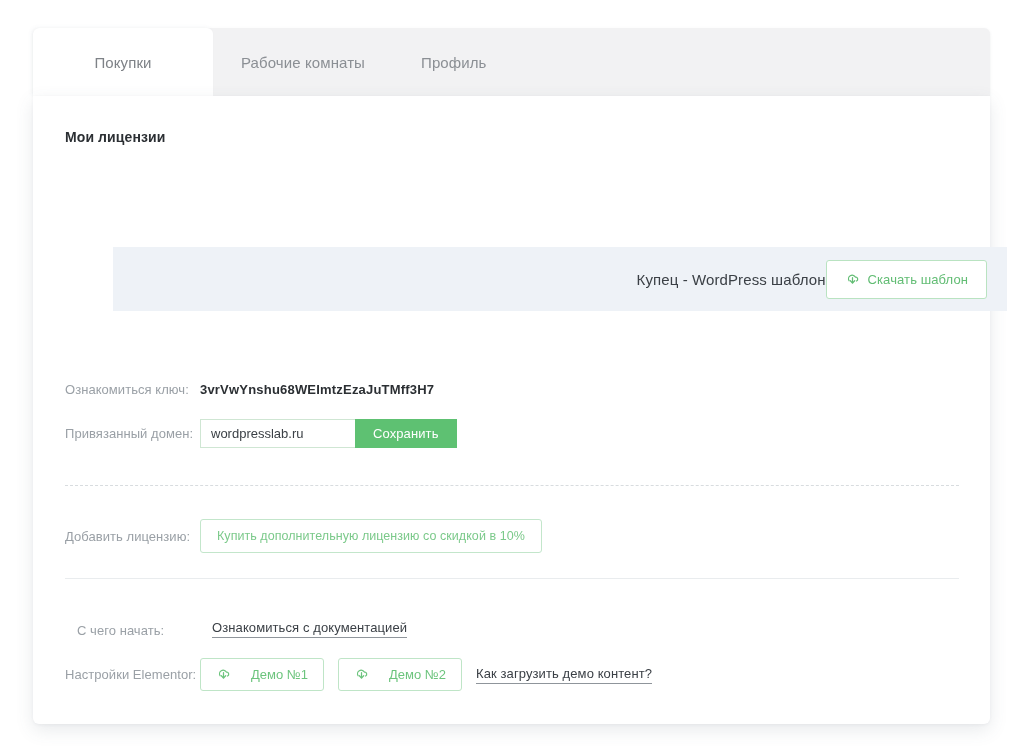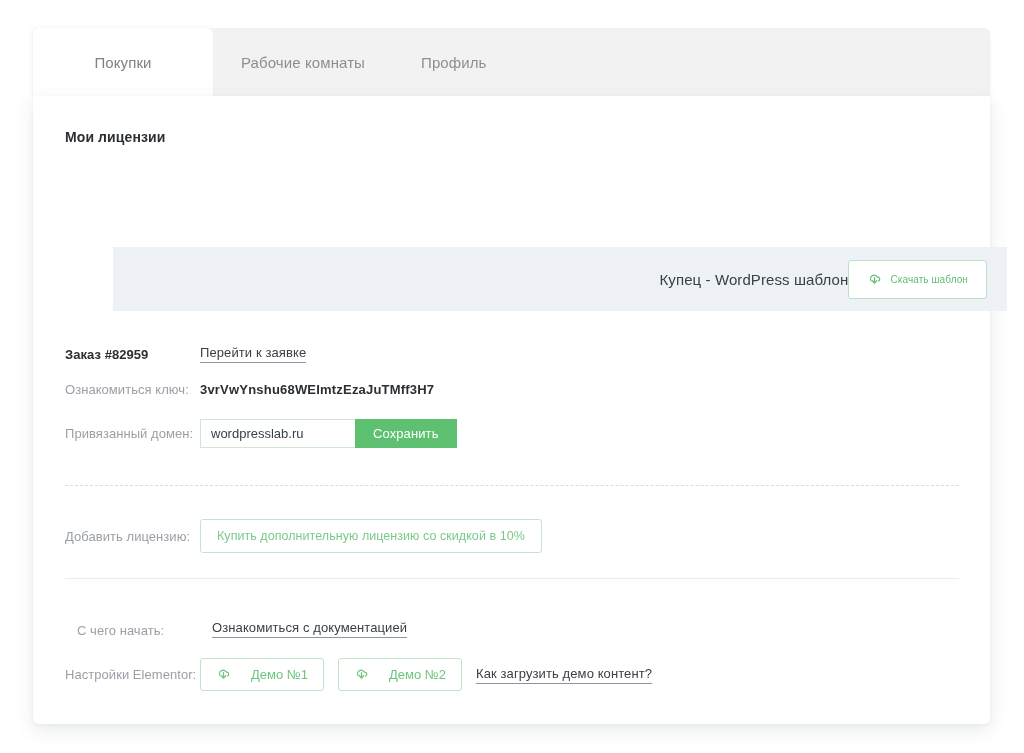--- a/index.html
+++ b/index.html
@@ -119,21 +119,21 @@
   }
 
   
   .btn-outline-green {
     display: inline-flex;
     align-items: center;
     gap: 8px;
     background: #ffffff;
     border: 1px solid #b9e3c1;
     color: #62bd74;
-    font-size: 10px;
+    font-size: 13px;
     border-radius: 3px;
     padding: 11px 18px;
     cursor: pointer;
     white-space: nowrap;
     letter-spacing: 0.1px;
   }
   .btn-outline-green .ico {
     display: inline-flex;
     width: 15px;
     height: 15px;
@@ -293,24 +293,20 @@
         <svg viewBox="0 0 24 24" width="15" height="15" fill="none" stroke="#62bd74" stroke-width="2" stroke-linecap="round" stroke-linejoin="round">
           <path d="M18.5 14.5A3.5 3.5 0 0 0 17.5 8h-1A5.5 5.5 0 1 0 6.5 14"></path>
           <polyline points="8.5 14 12 17.5 15.5 14"></polyline>
           <line x1="12" y1="9" x2="12" y2="17.5"></line>
         </svg>
       </span>
       <span>Скачать шаблон</span>
     </button>
   </div>
 
-  <div class="row row-order">
-    <span class="row-label strong">Заказ #82959</span>
-    <a class="link-underline">Перейти к заявке</a>
-  </div>
 
   <div class="row row-key">
     <span class="row-label">Ознакомиться ключ:</span>
     <span class="row-value">3vrVwYnshu68WEImtzEzaJuTMff3H7</span>
   </div>
 
   <div class="row row-domain">
     <span class="row-label">Привязанный домен:</span>
     <span class="domain-group">
       <input class="domain-input" type="text" value="wordpresslab.ru" style="">

